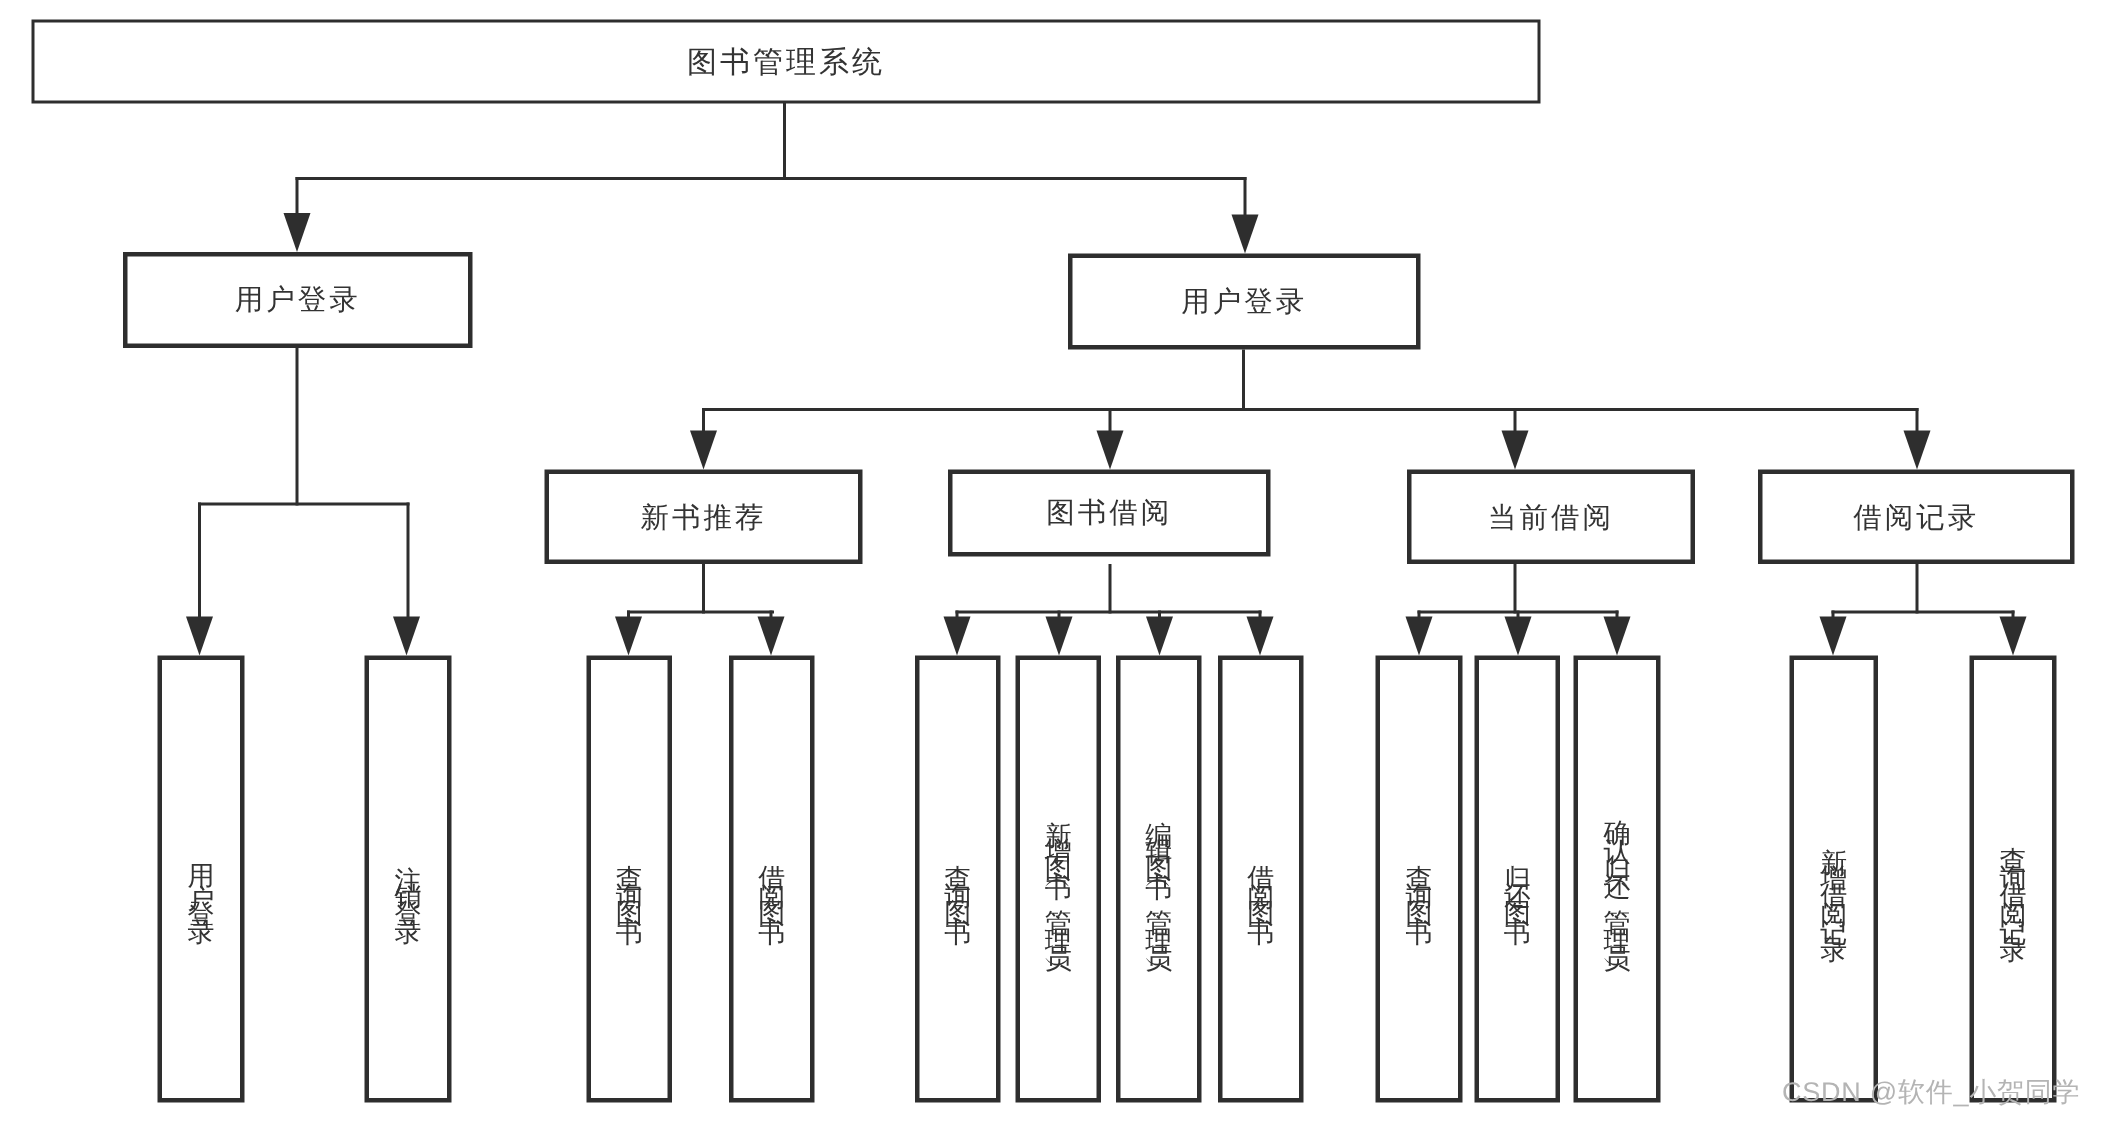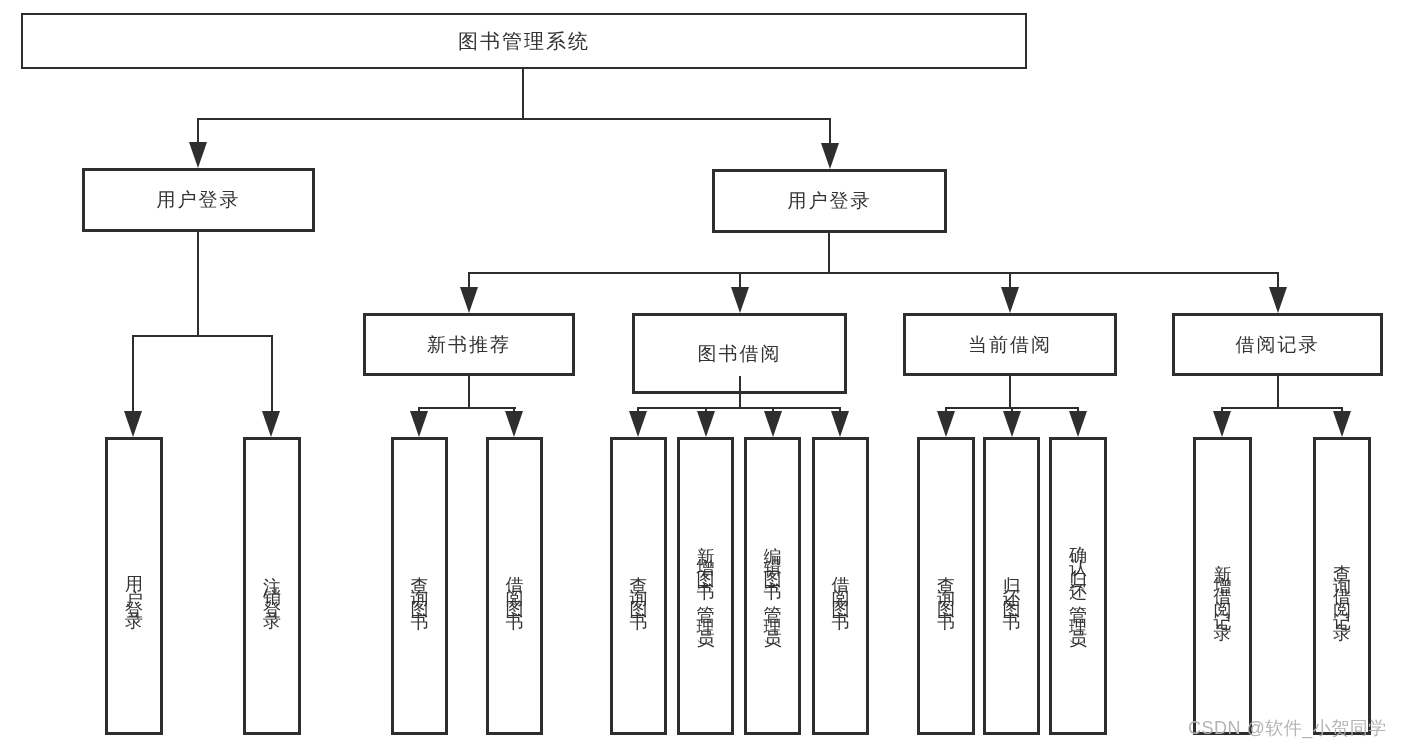--- a/index.html
+++ b/index.html
@@ -45,24 +45,24 @@
   <div class="box" style="left:82px; top:168px; width:233px; height:64px;">
     <span>用户登录</span>
   </div>
   <div class="box" style="left:712px; top:169px; width:235px; height:64px;">
     <span>用户登录</span>
   </div>
 
   <div class="box" style="left:363px; top:313px; width:212px; height:63px;">
     <span>新书推荐</span>
   </div>
-  <div class="box" style="left:632px; top:313px; width:215px; height:81px;">
+  <div class="box" style="left:632px; top:313px; width:215px; height:58px;">
     <span>图书借阅</span>
   </div>
-  <div class="box" style="left:903px; top:313px; width:214px; height:63px;">
+  <div class="box" style="left:938px; top:313px; width:192px; height:63px;">
     <span>当前借阅</span>
   </div>
   <div class="box" style="left:1172px; top:313px; width:211px; height:63px;text-align:center;">
     <span>借阅记录</span>
   </div>
 
   <div class="vbox" style="left:105px; width:58px;">
     <span>用户登录</span>
   </div>
   <div class="vbox" style="left:243px; width:58px;">

